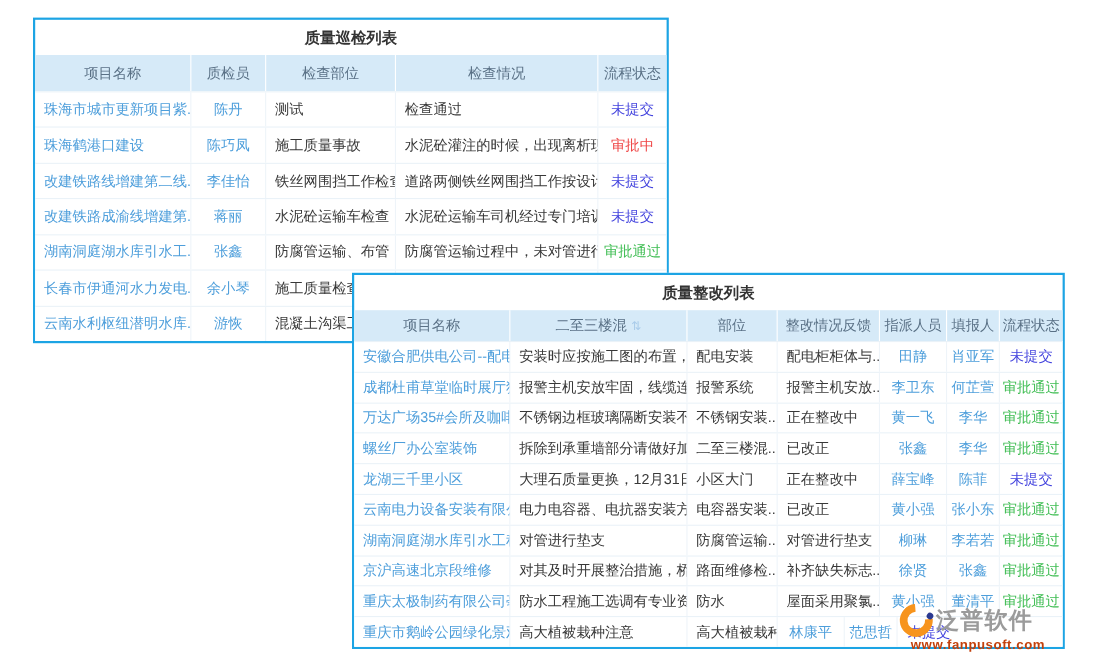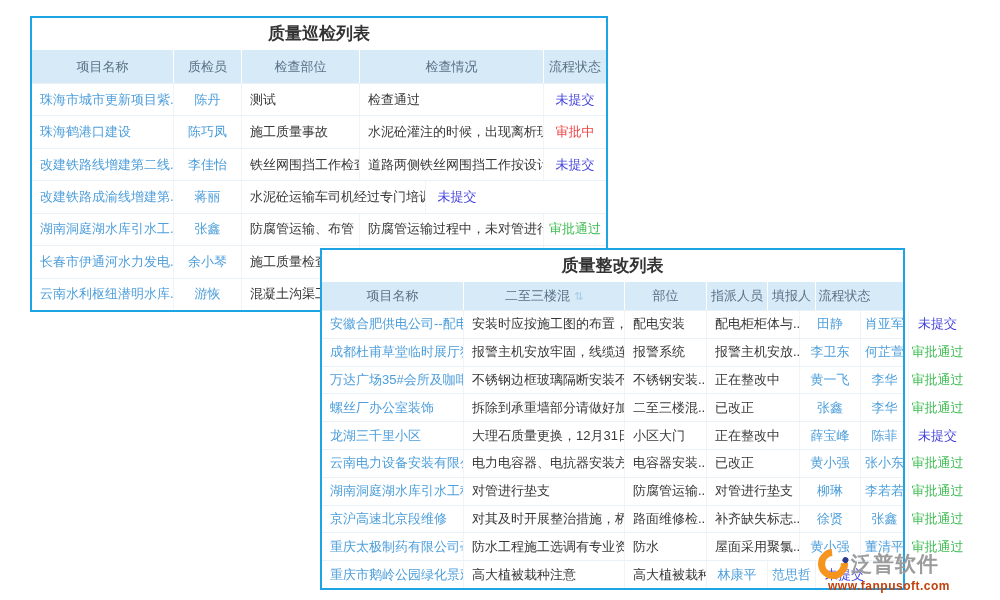--- a/index.html
+++ b/index.html
@@ -1,24 +1,24 @@
 <!DOCTYPE html>
 <html><head>
 <meta charset="utf-8">
 <style>
   * { margin:0; padding:0; box-sizing:border-box; }
   html,body { width:1000px; height:600px; background:#ffffff; overflow:hidden;
               font-family:"Liberation Sans","DejaVu Sans",sans-serif; }
   .card { position:absolute; background:#ffffff; border:2px solid #1CA4E4; }
   #inspection-card { left:30px; top:16px; width:578px; height:296px; z-index:1;
                      display:flex; flex-direction:column; }
-  #rectification-card { left:320px; top:248px; width:585px; height:342px; z-index:5;
+  #rectification-card { left:320px; top:248px; width:648px; height:342px; z-index:5;
                         display:flex; flex-direction:column; }
   .card-title { height:32px; flex:0 0 32px; line-height:32px; text-align:center;
-                font-size:17px; font-weight:bold; color:#333333; }
+                font-size:14px; font-weight:bold; color:#333333; }
   .thead { display:flex; background:#D6EAF8; flex:0 0 auto; }
   #inspection-card .thead { height:33px; }
   #rectification-card .thead { height:28px; }
   .th { display:flex; align-items:center; justify-content:center; font-size:13px;
         color:#5A7186; border-right:1px solid #ffffff; overflow:hidden; white-space:nowrap; }
   .th:last-child { border-right:none; }
   .tbody { flex:1; display:flex; flex-direction:column; }
   .row { flex:1; display:flex; border-top:1px solid #EAF2F8; background:#ffffff; }
   .td { display:flex; align-items:center; font-size:13px; color:#383838;
         border-right:1px solid #EEF4F9; overflow:hidden; white-space:nowrap;
@@ -77,20 +77,21 @@
     <div class="row">
       <div class="td link t1c1">改建铁路线增建第二线...</div>
       <div class="td link center t1c2">李佳怡</div>
       <div class="td t1c3">铁丝网围挡工作检查</div>
       <div class="td t1c4">道路两侧铁丝网围挡工作按设计...</div>
       <div class="td center t1c5" style="color: rgb(68, 68, 222);">未提交</div>
     </div>
     <div class="row">
       <div class="td link t1c1">改建铁路成渝线增建第...</div>
       <div class="td link center t1c2">蒋丽</div>
+      <div class="td t1c3">水泥砼运输车检查</div>
       <div class="td t1c4">水泥砼运输车司机经过专门培训...</div>
       <div class="td center t1c5" style="color: rgb(68, 68, 222);">未提交</div>
     </div>
     <div class="row">
       <div class="td link t1c1">湖南洞庭湖水库引水工...</div>
       <div class="td link center t1c2">张鑫</div>
       <div class="td t1c3">防腐管运输、布管</div>
       <div class="td t1c4">防腐管运输过程中，未对管进行...</div>
       <div class="td center t1c5" style="color: rgb(63, 189, 83);">审批通过</div>
     </div>
@@ -113,20 +114,21 @@
 
 <div class="card" id="rectification-card">
   <div class="card-title">质量整改列表</div>
   <div class="thead">
     <div class="th t2c1">项目名称</div>
     <div class="th t2c2">
       <span>二至三楼混</span>
       <span class="sort-ic">⇅</span>
     </div>
     <div class="th t2c3">部位</div>
+    <div class="th t2c4">整改情况反馈</div>
     <div class="th t2c5">指派人员</div>
     <div class="th t2c6">填报人</div>
     <div class="th t2c7">流程状态</div>
   </div>
   <div class="tbody">
     <div class="row">
       <div class="td link t2c1">安徽合肥供电公司--配电设备...</div>
       <div class="td t2c2">安装时应按施工图的布置，将...</div>
       <div class="td t2c3">配电安装</div>
       <div class="td t2c4">配电柜柜体与...</div>

